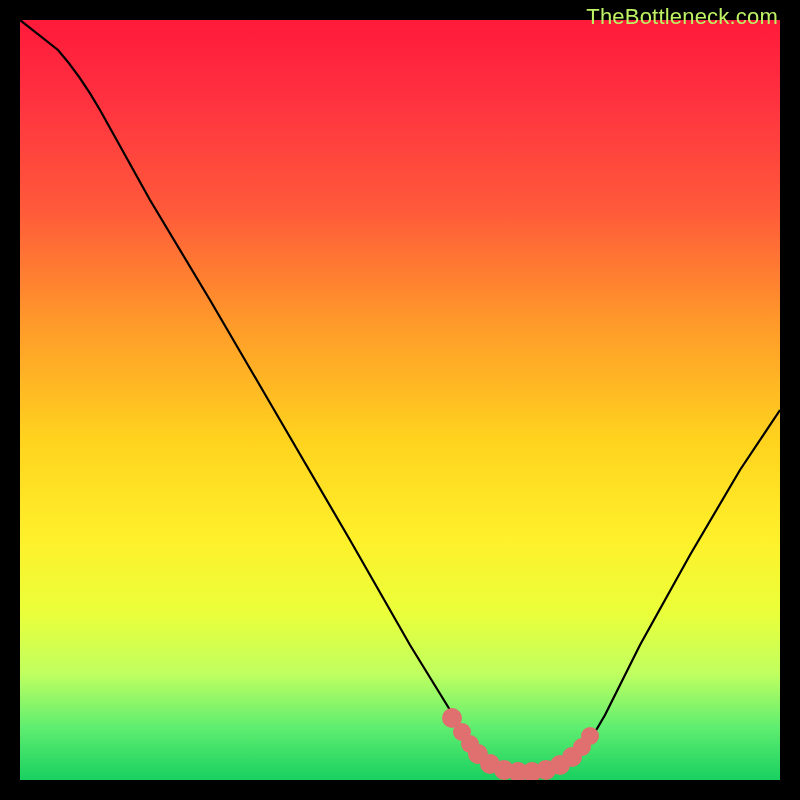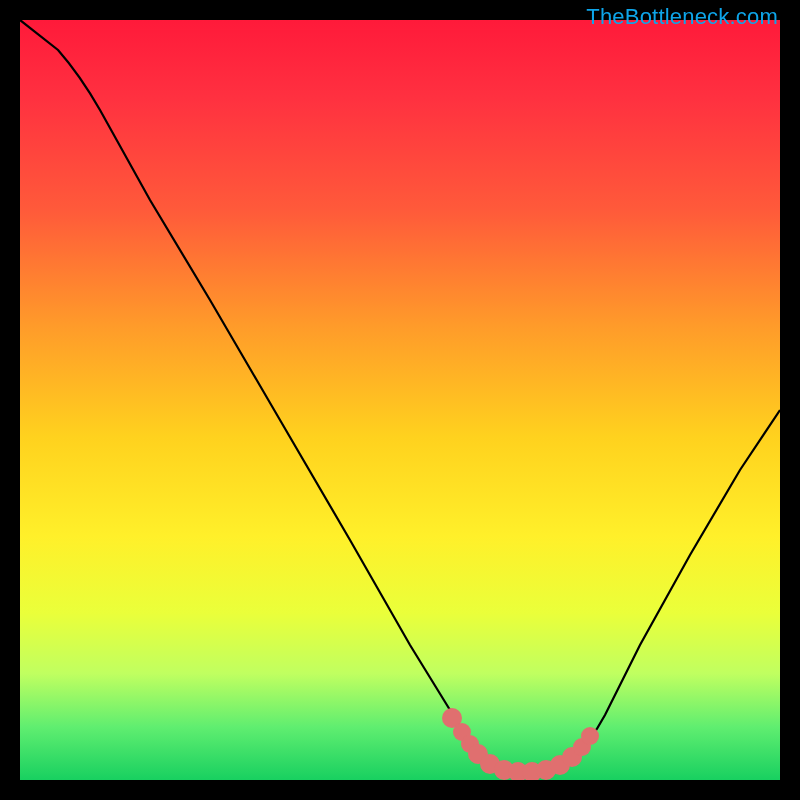--- a/index.html
+++ b/index.html
@@ -37,21 +37,21 @@
       #eaff3a 78%,
       #C0FF60 86%,
       #60ee70 93%,
       #18d060 100%
     );
   }
   .watermark {
     position: absolute;
     top: 4px;
     right: 22px;
-    color: #0ea5e9;
+    color: #bef264;
     font-size: 22px;
     font-weight: 500;
     letter-spacing: 0.2px;
   }
   svg.curve {
     position: absolute;
     top: 20px;
     left: 20px;
     width: 760px;
     height: 760px;

